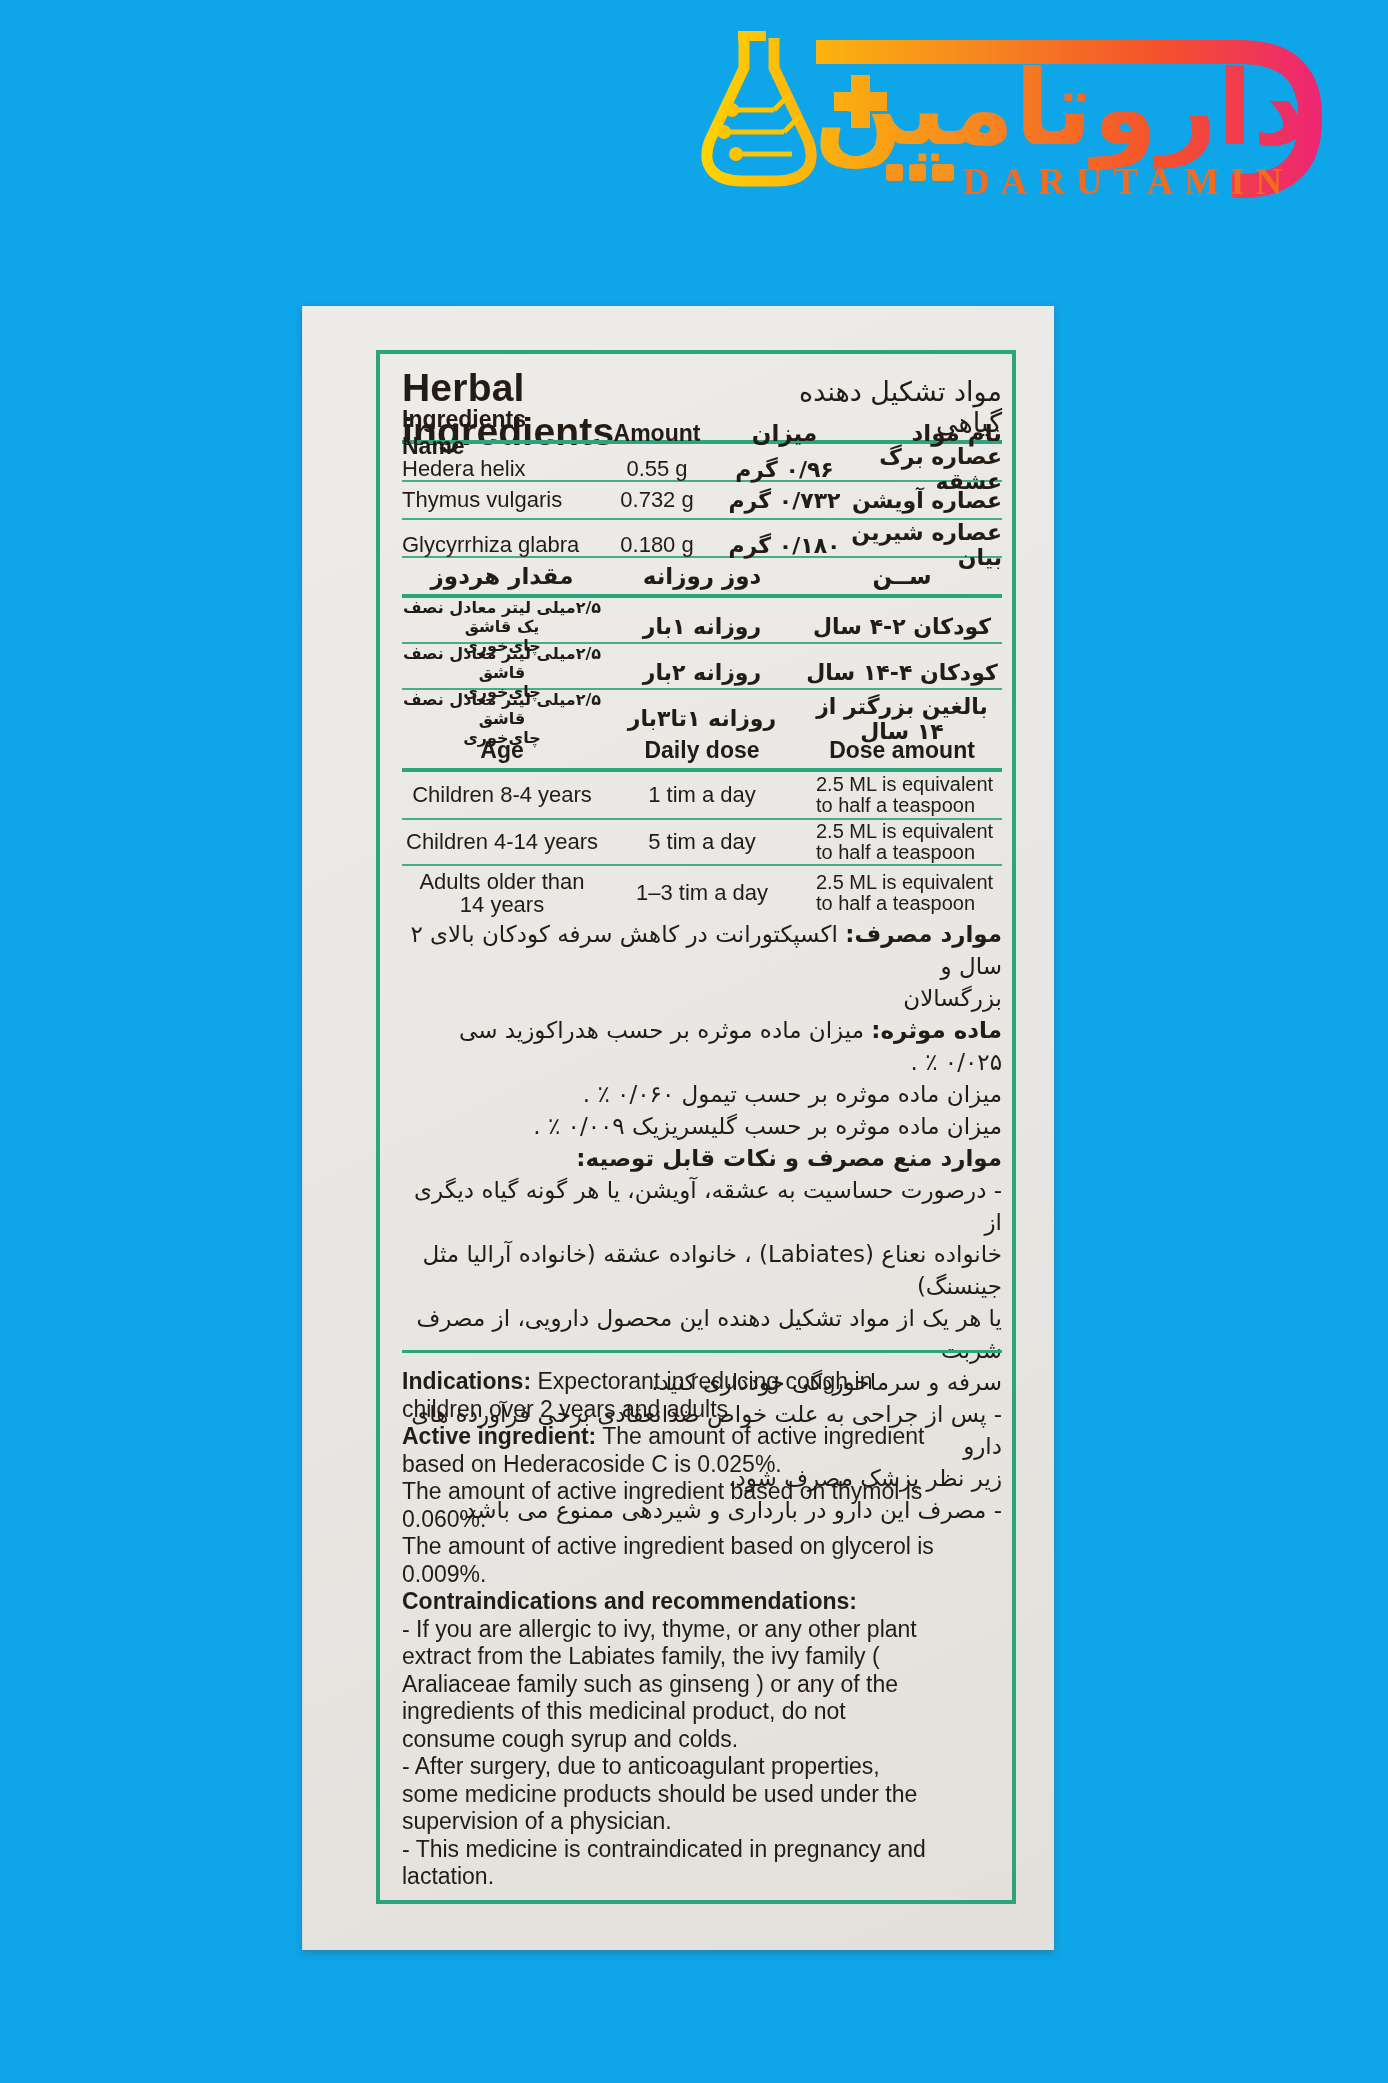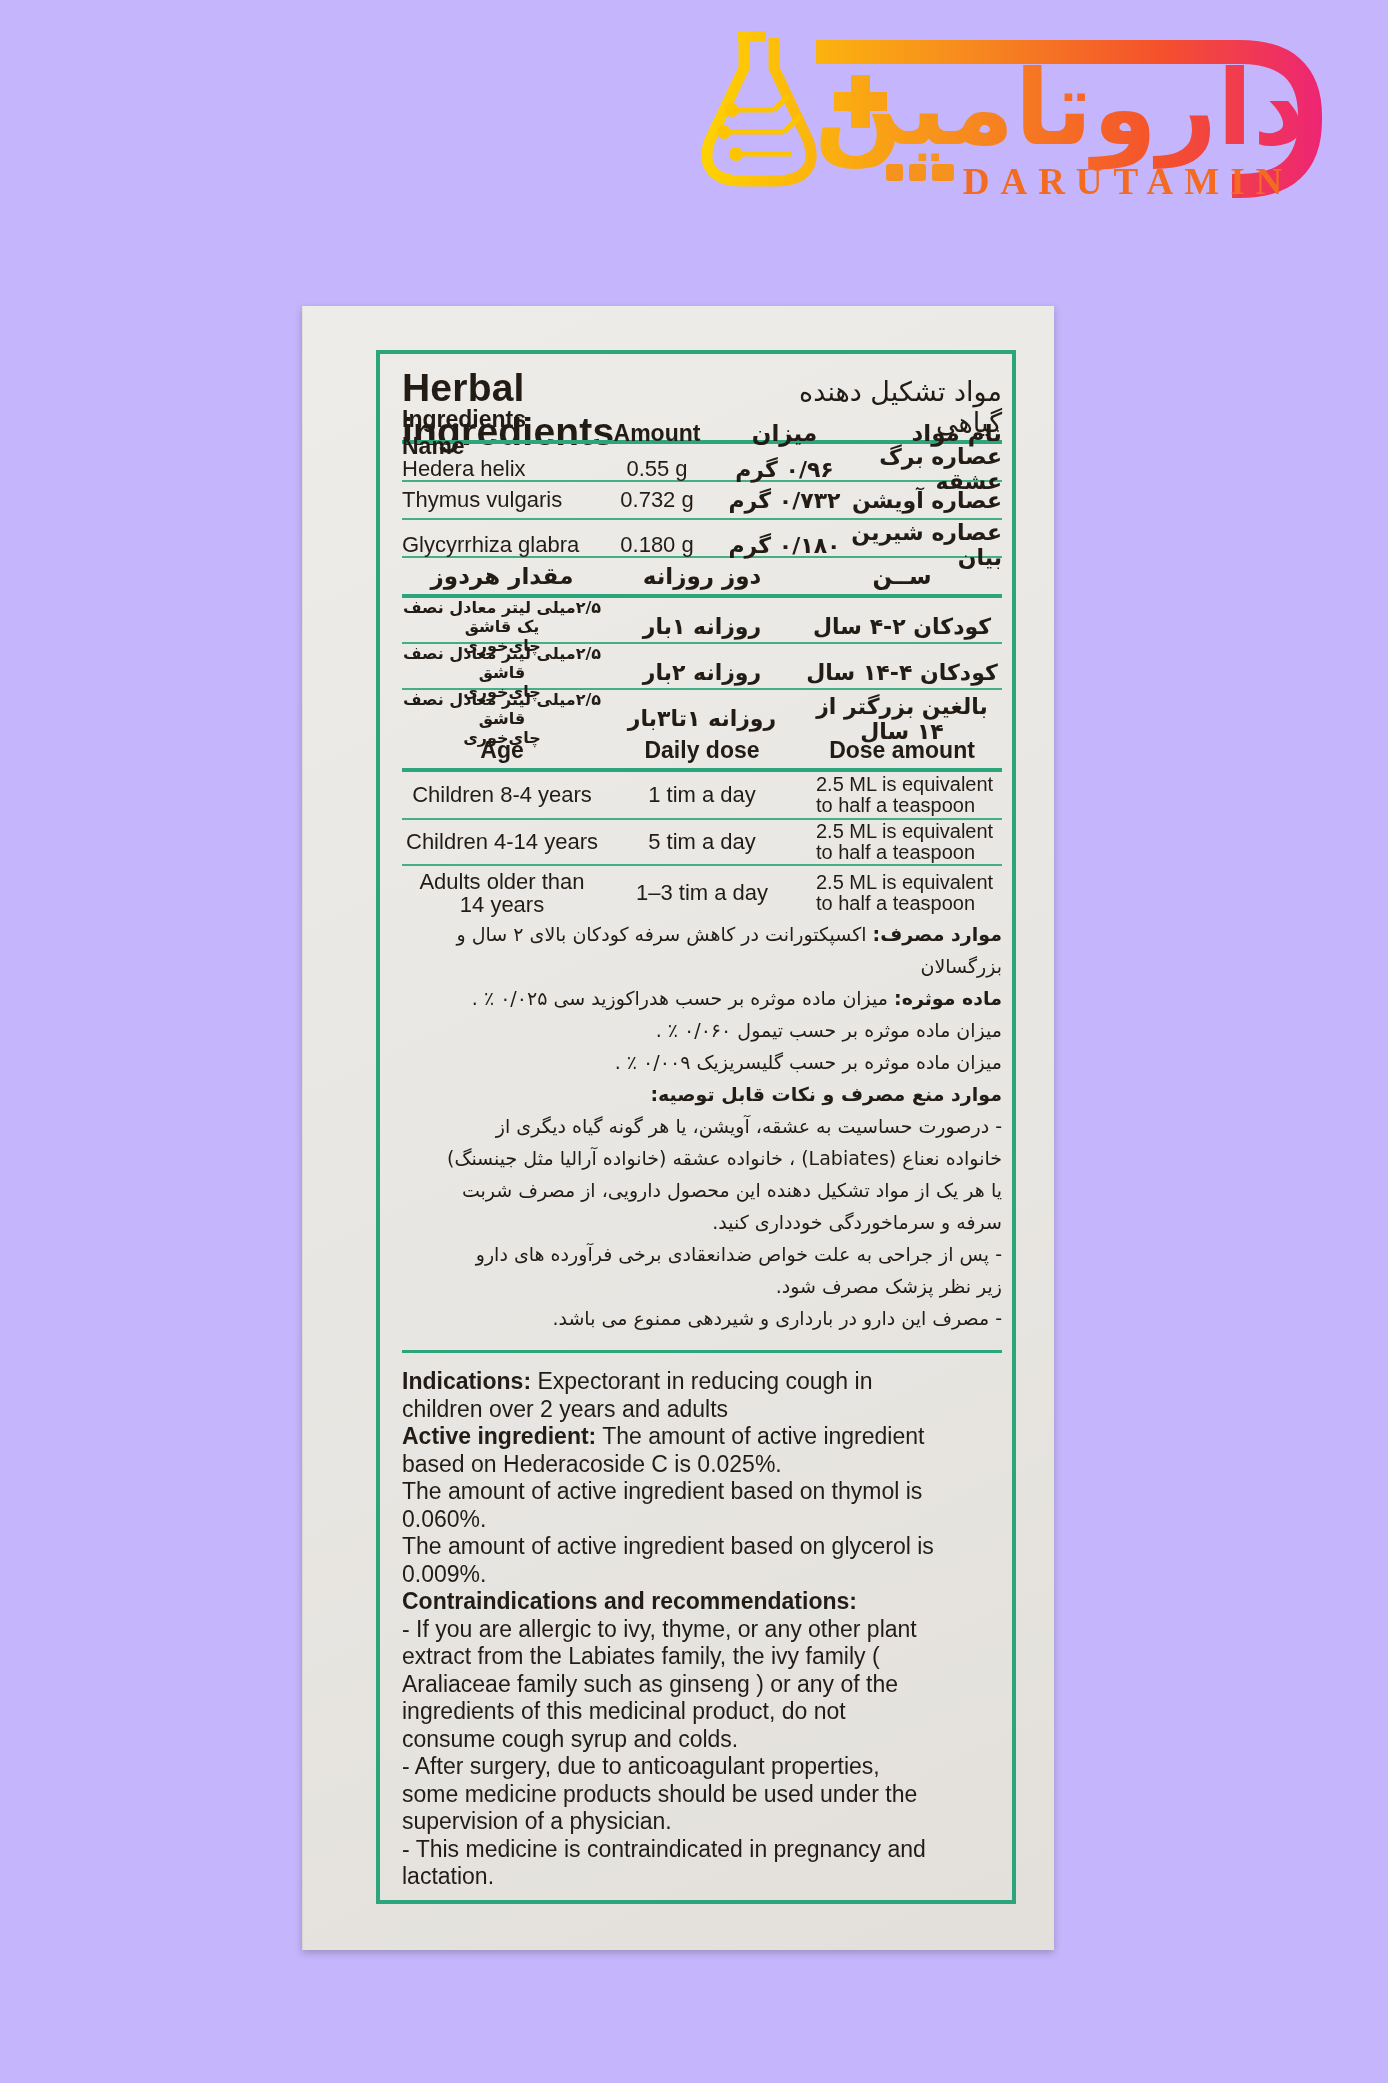--- a/index.html
+++ b/index.html
@@ -1,16 +1,16 @@
 <!DOCTYPE html>
 <html><head>
 <meta charset="utf-8">
 <style>
   html,body{margin:0;padding:0;background:#fff;}
-  .page{position:relative;width:1388px;height:2083px;background:#c4b5fd;overflow:hidden;
+  .page{position:relative;width:1388px;height:2083px;background:#0ea5e9;overflow:hidden;
         font-family:"Liberation Sans",sans-serif;color:#221c15;}
   
   .logo{position:absolute;left:688px;top:12px;width:656px;height:202px;}
   
   .card{position:absolute;left:302px;top:306px;width:752px;height:1644px;
         background:linear-gradient(155deg,#eeece8 0%,#e8e6e2 55%,#e3e0db 100%);
         box-shadow:0 3px 7px rgba(70,64,54,.30), 1px 0 0 rgba(0,0,0,.05) inset;}
   .green-box{position:absolute;left:74px;top:44px;width:640px;height:1554px;
         border:4px solid #2ca57c;box-sizing:border-box;}
   .sec{position:absolute;left:22px;right:10px;}
@@ -39,21 +39,21 @@
   .fadose .row{height:44px;font-size:22px;font-weight:bold;text-align:center;}
   .fadose .small{font-size:16px;line-height:19px;font-weight:bold;}
   
   .endose{top:378px;}
   .endose .hdr{height:36px;font-size:23px;font-weight:bold;text-align:center;}
   .endose .row{font-size:22px;text-align:center;}
   .endose .r1{height:46px;} .endose .r2{height:44px;} .endose .r3{height:54px;}
   .endose .amt{font-size:20px;line-height:21px;text-align:left;padding-left:14px;}
   .endose .age3{font-size:22px;line-height:23px;}
   
-  .fatext{top:564px;direction:rtl;text-align:right;font-size:19px;line-height:32px;
+  .fatext{top:564px;direction:rtl;text-align:right;font-size:23px;line-height:32px;
           font-family:"DejaVu Sans",sans-serif;}
   .fatext p{margin:0;}
   
   .divider{top:996px;border-top:3px solid #2ca57c;height:0;}
   
   .entext{top:1014px;font-size:23px;line-height:27.5px;}
   .entext p{margin:0;}
 </style>
 </head>
 <body>

